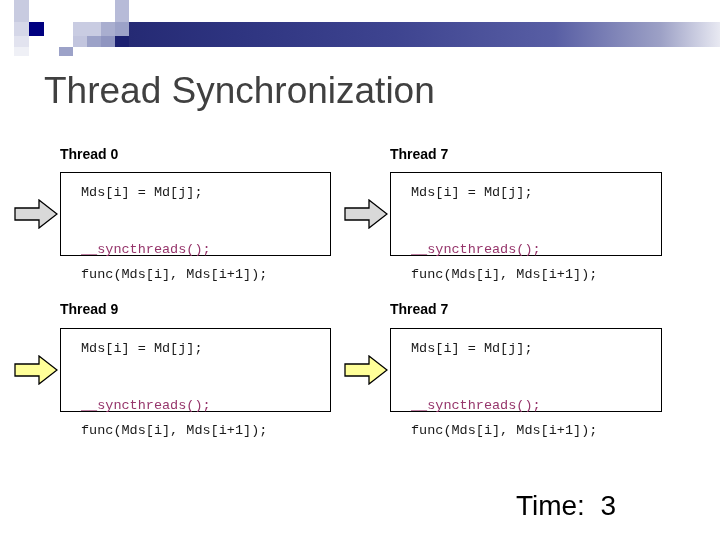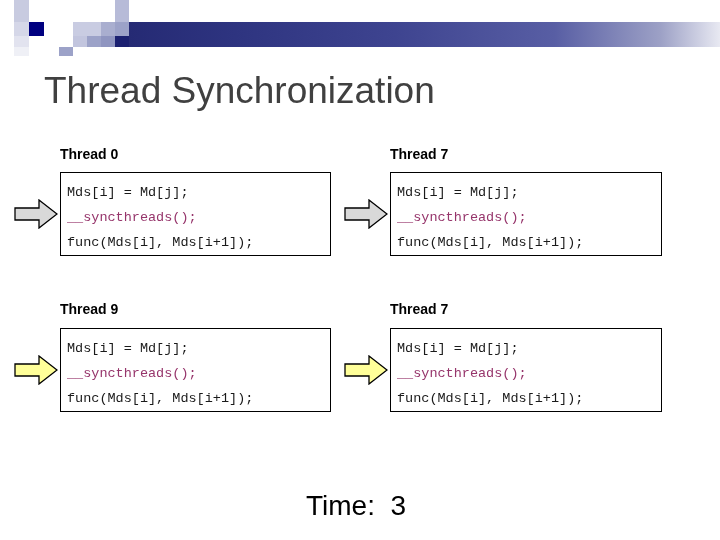--- a/index.html
+++ b/index.html
@@ -51,49 +51,49 @@
     font-weight: bold;
     color: #000000;
     white-space: nowrap;
   }
 
   .code-box {
     position: absolute;
     border: 1px solid #000000;
     background: #ffffff;
     box-sizing: border-box;
-    padding: 7px 6px 6px 6px;
+    padding: 7px 6px 6px 20px;
   }
   .code-line {
     font-family: "Liberation Mono", monospace;
     font-size: 13.5px;
     line-height: 25px;
     color: #1a1a1a;
     white-space: pre;
   }
   .code-line.sync {
     color: #96356B;
+    margin-top: 32px;
   }
 
   
   .arrow {
     position: absolute;
     width: 44px; height: 30px;
   }
 
   
   #time {
     position: absolute;
     left: 0; top: 490px;
     width: 616px;
-    text-align: center;
+    text-align: right;
     font-size: 28px;
     color: #000000;
     white-space: pre;
-    padding-left: 48px;
   }
 </style>
 </head>
 <body>
 
 <div id="banner">
   <div id="squares-layer">
       <div class="sq" style="left: 14px; top: 0px; width: 15px; height: 22px; background: rgb(200, 203, 224);"></div>
       <div class="sq" style="left: 29px; top: 0px; width: 15px; height: 22px; background: rgb(255, 255, 255);"></div>
       <div class="sq" style="left: 44px; top: 0px; width: 15px; height: 22px; background: rgb(255, 255, 255);"></div>

